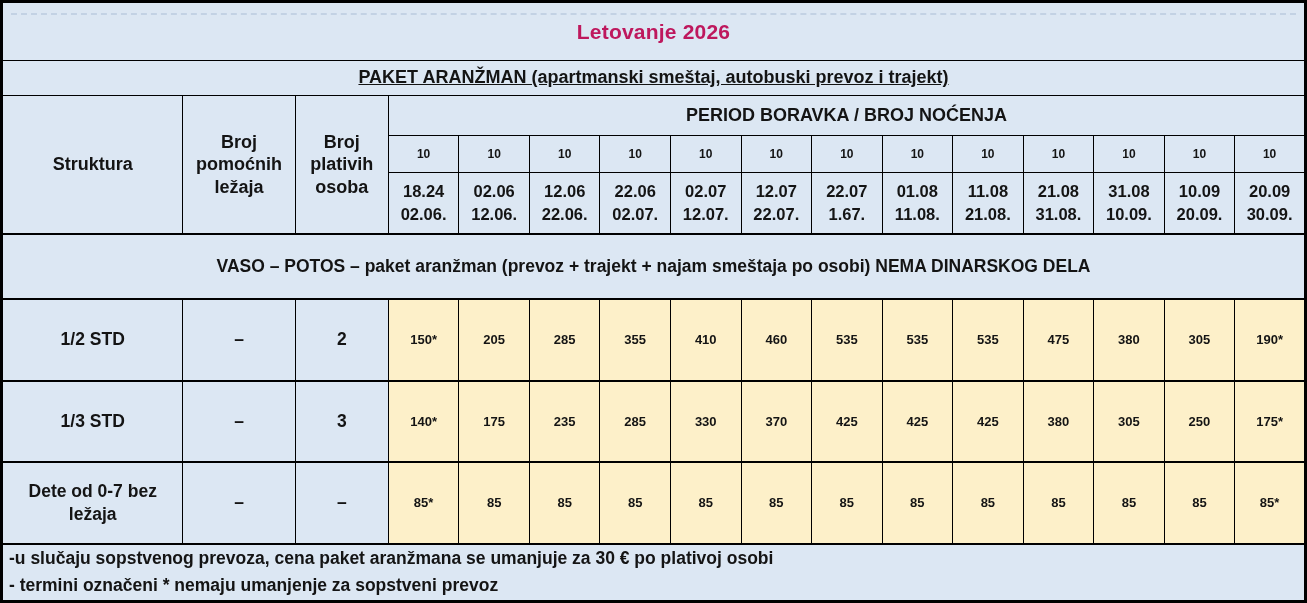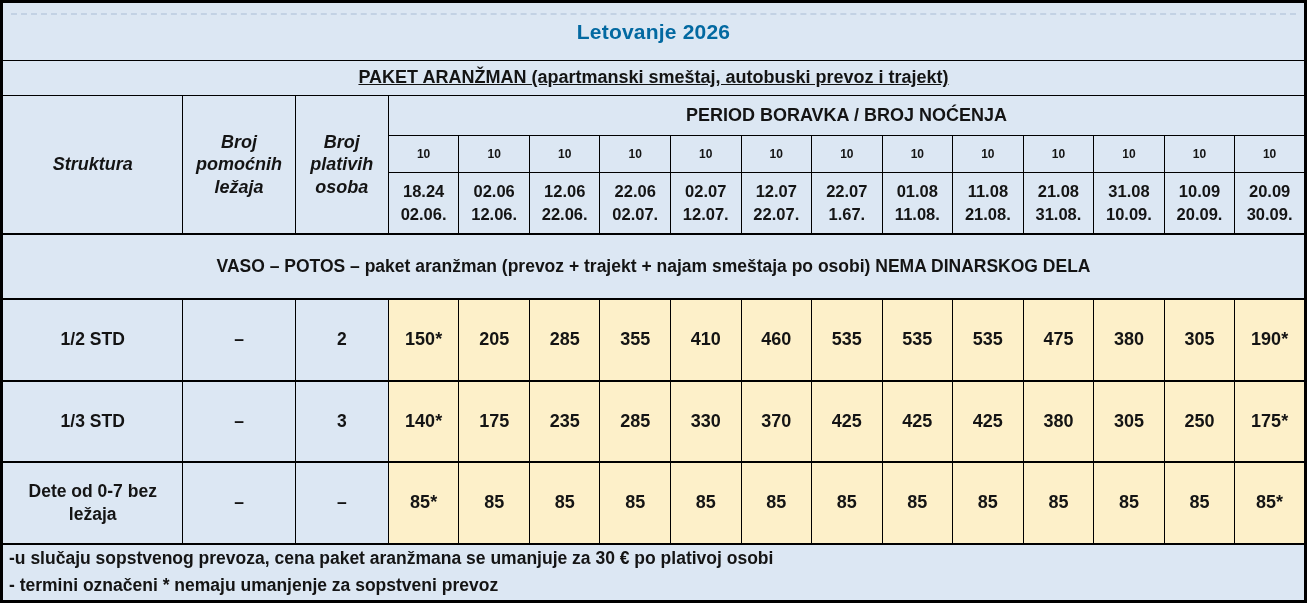--- a/index.html
+++ b/index.html
@@ -24,36 +24,36 @@
   tr.r-title     { height: 58px; }
   tr.r-subtitle  { height: 34px; }
   tr.r-period    { height: 40px; }
   tr.r-nights    { height: 36px; }
   tr.r-dates     { height: 60px; }
   tr.r-section   { height: 64px; }
   tr.r-data      { height: 80px; }
   tr.r-footer    { height: 48px; }
 
   .c-title {
-    color: #0369a1; font-size: 21px; letter-spacing: 0.2px;
+    color: #be185d; font-size: 21px; letter-spacing: 0.2px;
     position: relative;
   }
   .c-title::before {
     content: ""; position: absolute; left: 8px; right: 8px; top: 10px;
     border-top: 2px dashed #c3d2e4;
   }
   .c-subtitle { font-size: 18px; text-decoration: underline; }
-  .c-headcell { font-size: 18px; line-height: 1.25; font-style: italic; }
+  .c-headcell { font-size: 18px; line-height: 1.25; }
   .c-period   { font-size: 18px; }
   .c-nights   { font-size: 12px; }
   .c-dates    { font-size: 16.5px; line-height: 1.4; }
   .c-section  { font-size: 17.5px; }
   .c-label    { font-size: 17.5px; line-height: 1.3; }
   .c-dash     { font-size: 17.5px; }
-  .c-price    { background: #fdf0c9; font-size: 18px; margin-left: 8px; }
+  .c-price    { background: #fdf0c9; font-size: 13px; margin-left: 8px; }
   tr.r-data td { border-top-width: 2px; }
   tr.r-section td { border-top-width: 2px; }
   .c-footer {
     text-align: left; font-size: 17.5px; line-height: 1.55;
     padding-left: 6px; border-top-width: 2px;
   }
 </style>
 </head>
 <body>
 

